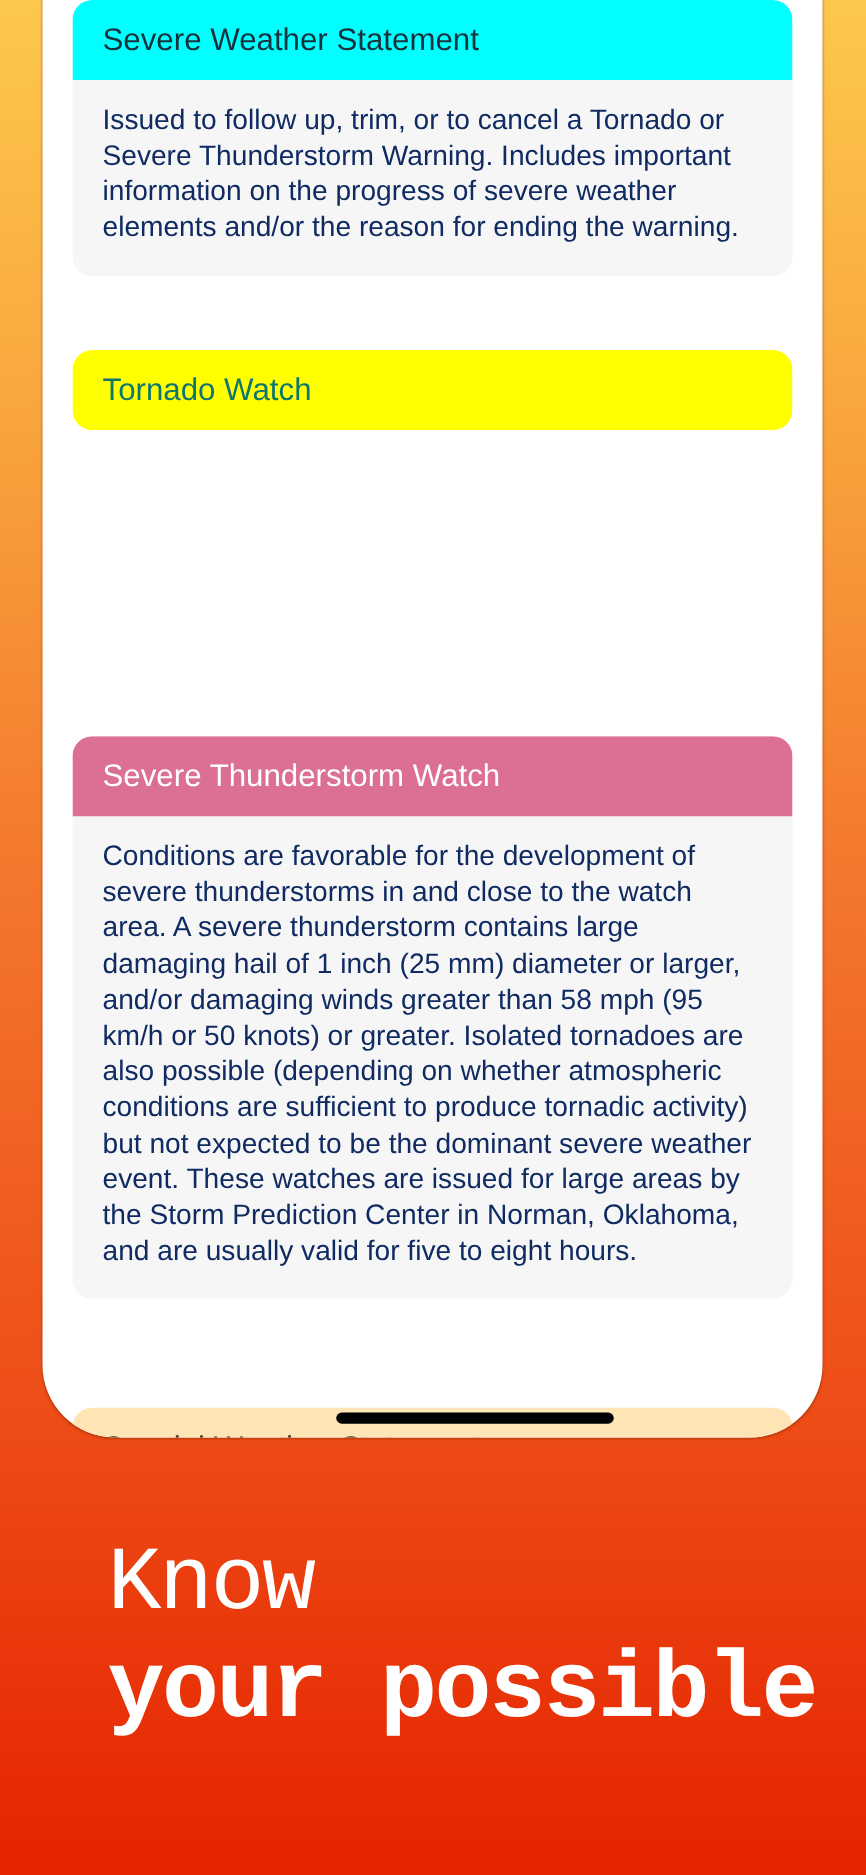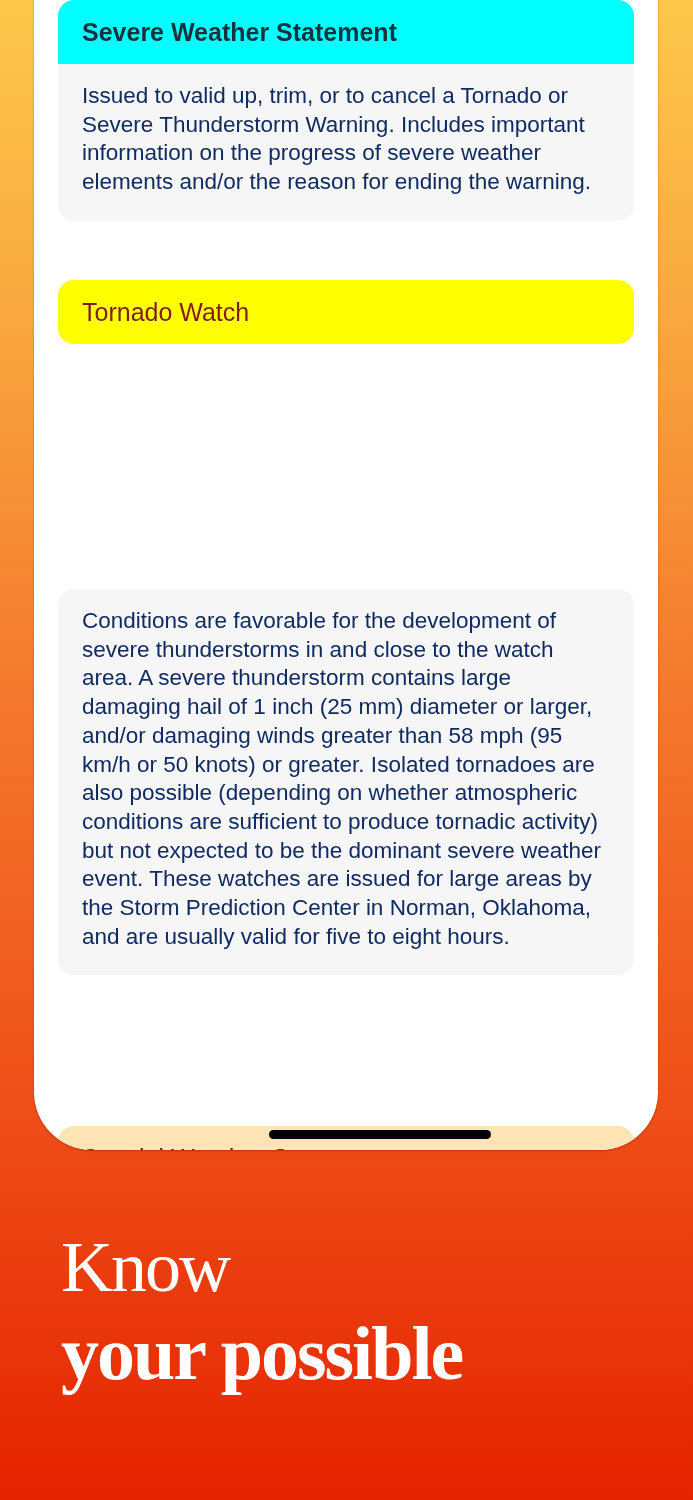--- a/index.html
+++ b/index.html
@@ -23,45 +23,48 @@
     font-size:25px; color:#17323c;
   }
   .card-body {
     padding:18px 24px 24px 24px; font-size:22.5px; line-height:28.7px; color:#0f2b62;
   }
   .home-indicator {
     position:absolute; left:235px; top:1130px; width:222px; height:9px;
     background:#000; border-radius:5px;
   }
   .tagline {
-    position:absolute; left:61px; color:#fff;
-    font-family: Liberation Serif, serif;
+    position:absolute; left:86px; color:#fff;
+    font-family: Liberation Mono, monospace;
   }
   .tag1 { top:1226px; font-size:72px; font-weight:300; letter-spacing:-2px; }
   .tag2 { top:1310px; font-size:76px; font-weight:700; letter-spacing:-2px; }
 </style>
 </head>
 <body>
 
 <div class="phone">
 
   <div class="card" style="top:40px;">
-    <div class="card-header" style="background:#00ffff;color:#17323c;font-weight:bold;">
+    <div class="card-header" style="background:#00ffff;color:#17323c;">
       <span>Severe Weather Statement</span>
     </div>
-    <div class="card-body">Issued to valid up, trim, or to cancel a Tornado or Severe Thunderstorm Warning. Includes important information on the progress of severe weather elements and/or the reason for ending the warning.</div>
+    <div class="card-body">Issued to follow up, trim, or to cancel a Tornado or Severe Thunderstorm Warning. Includes important information on the progress of severe weather elements and/or the reason for ending the warning.</div>
   </div>
 
   <div class="card" style="top:320px;">
-    <div class="card-header" style="background:#ffff00;color:#7f1d1d;">
+    <div class="card-header" style="background:#ffff00;color:#0f766e;">
       <span>Tornado Watch</span>
     </div>
   </div>
 
   <div class="card" style="top:629px;">
+    <div class="card-header" style="background:#db7093;color:#ffffff;">
+      <span>Severe Thunderstorm Watch</span>
+    </div>
     <div class="card-body">Conditions are favorable for the development of severe thunderstorms in and close to the watch area. A severe thunderstorm contains large damaging hail of 1 inch (25 mm) diameter or larger, and/or damaging winds greater than 58 mph (95 km/h or 50 knots) or greater. Isolated tornadoes are also possible (depending on whether atmospheric conditions are sufficient to produce tornadic activity) but not expected to be the dominant severe weather event. These watches are issued for large areas by the Storm Prediction Center in Norman, Oklahoma, and are usually valid for five to eight hours.</div>
   </div>
 
   <div class="card" style="top:1166px;">
     <div class="card-header" style="background:#ffe4b5;color:#3a3020;">
       <span>Special Weather Statement</span>
     </div>
   </div>
 
   <div class="home-indicator" style="top:1170px;"></div>

